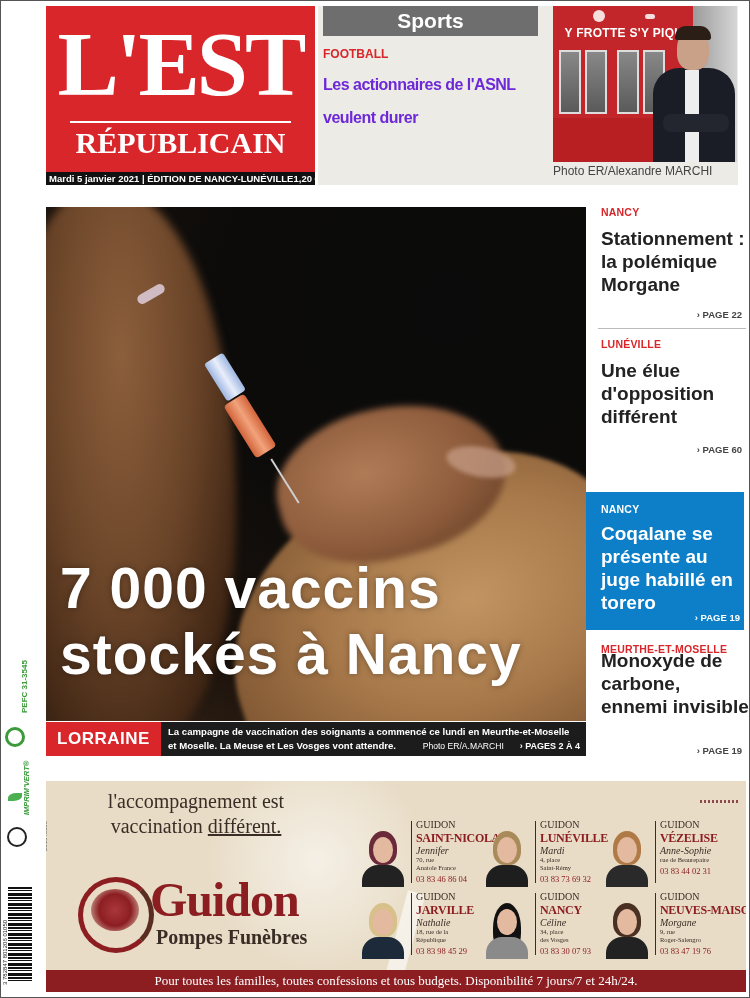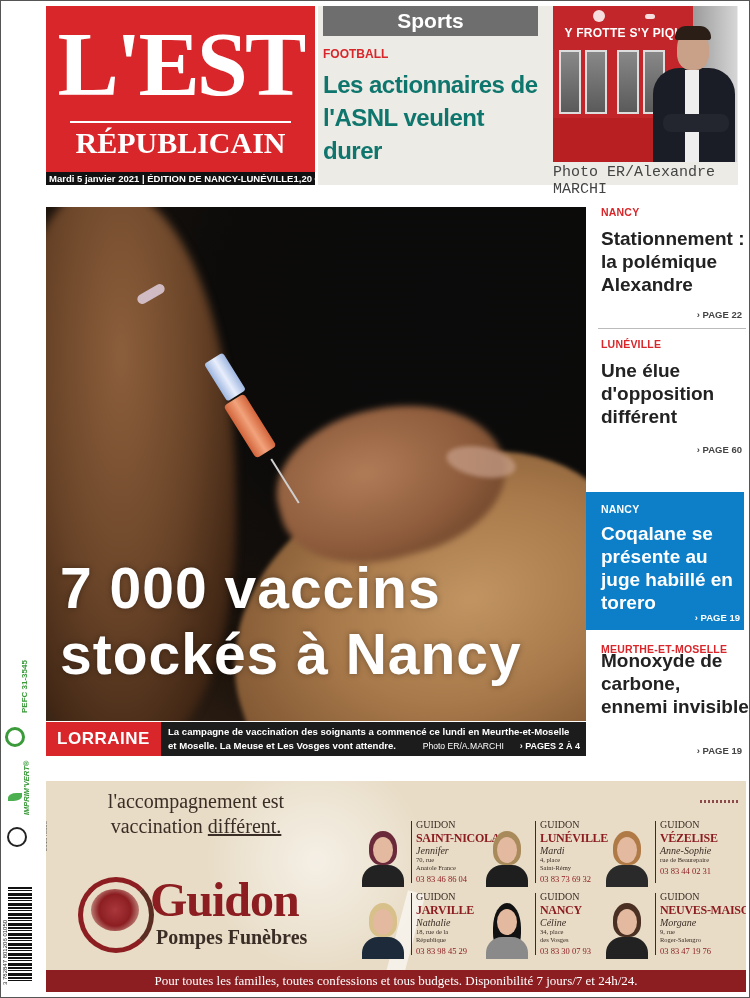--- a/index.html
+++ b/index.html
@@ -18,24 +18,24 @@
     font-size: 30px; line-height: 36px; letter-spacing: 0px; }
   .dateline { position: absolute; left: 0; top: 166px; width: 269px; height: 13px; background: #111;
     color: #fff; font-size: 9.5px; font-weight: bold; line-height: 13px; padding: 0 3px;
     display: flex; justify-content: space-between; white-space: nowrap; }
 
   
   .sports { position: absolute; left: 318px; top: 6px; width: 420px; height: 179px; background: #ecebe5; }
   .sports-bar { position: absolute; left: 5px; top: 0; width: 215px; height: 30px; background: #6e6e6e;
     color: #fff; font-weight: bold; font-size: 21px; line-height: 30px; text-align: center; }
   .sports-kicker { position: absolute; left: 5px; top: 41px; color: #d9262a; font-weight: bold; font-size: 12px; }
-  .sports-title { position: absolute; left: 5px; top: 62px; width: 225px; color: #0f766e; font-weight: bold;
-    font-size: 24px; line-height: 33px; letter-spacing: -0.5px; }
+  .sports-title { position: absolute; left: 5px; top: 62px; width: 225px; color: #6d28d9; font-weight: bold;
+    font-size: 16px; line-height: 33px; letter-spacing: -0.5px; }
   .sports-photo { position: absolute; left: 235px; top: 0; width: 184px; height: 156px; background: #c3262a; overflow: hidden; }
-  .sports-caption { position: absolute; left: 235px; top: 158px; font-size: 15px; color: #444; font-family: Liberation Mono, monospace; }
+  .sports-caption { position: absolute; left: 235px; top: 158px; font-size: 12px; color: #444; }
 
   
   .ph-sign { position: absolute; left: 0; top: 20px; width: 150px; text-align: center; color: #fff;
     font-weight: bold; font-size: 12px; letter-spacing: 0.3px; white-space: nowrap; }
   .ph-crest { position: absolute; left: 40px; top: 4px; width: 12px; height: 12px; border-radius: 50%; background: #fff; opacity: .85; }
   .ph-crest2 { position: absolute; left: 92px; top: 8px; width: 10px; height: 5px; border-radius: 3px; background: #fff; opacity: .85; }
   .ph-door { position: absolute; top: 44px; width: 22px; height: 64px; background: linear-gradient(#888, #5a5a5a); border: 2px solid #ddd; }
   .ph-floor { position: absolute; left: 0; top: 112px; width: 184px; height: 44px; background: #b81f22; }
   .ph-wall { position: absolute; left: 140px; top: 0; width: 44px; height: 156px; background: linear-gradient(90deg, #9b9b9b, #d6d6d6); }
   .ph-man-body { position: absolute; left: 100px; top: 62px; width: 82px; height: 94px; background: #1b1d26; border-radius: 26px 26px 0 0; }
@@ -179,21 +179,21 @@
   <div class="main-caption">
     <span>La campagne de vaccination des soignants a commencé ce lundi en Meurthe-et-Moselle et Moselle. La Meuse et Les Vosges vont attendre.</span>
     <span class="main-credit">Photo ER/A.MARCHI</span>
   </div>
   <div class="main-pages">› PAGES 2 À 4</div>
 </div>
 
 <div class="rcol">
   <div class="ritem" style="top:0;height:128px">
     <div class="rkicker" style="top:9px">NANCY</div>
-    <div class="rtitle" style="top:30px">Stationnement : la polémique Alexandre</div>
+    <div class="rtitle" style="top:30px">Stationnement : la polémique Morgane</div>
     <div class="rpage" style="top:112px">› PAGE 22</div>
   </div>
   <div class="rdivider" style="top:131px"></div>
   <div class="ritem" style="top:132px;height:160px">
     <div class="rkicker" style="top:9px">LUNÉVILLE</div>
     <div class="rtitle" style="top:30px">Une élue d'opposition différent</div>
     <div class="rpage" style="top:115px">› PAGE 60</div>
   </div>
   <div class="rblue">
     <div class="rkicker" style="top:-7px;position:relative;top:0;left:15px;padding-top:11px">NANCY</div>

